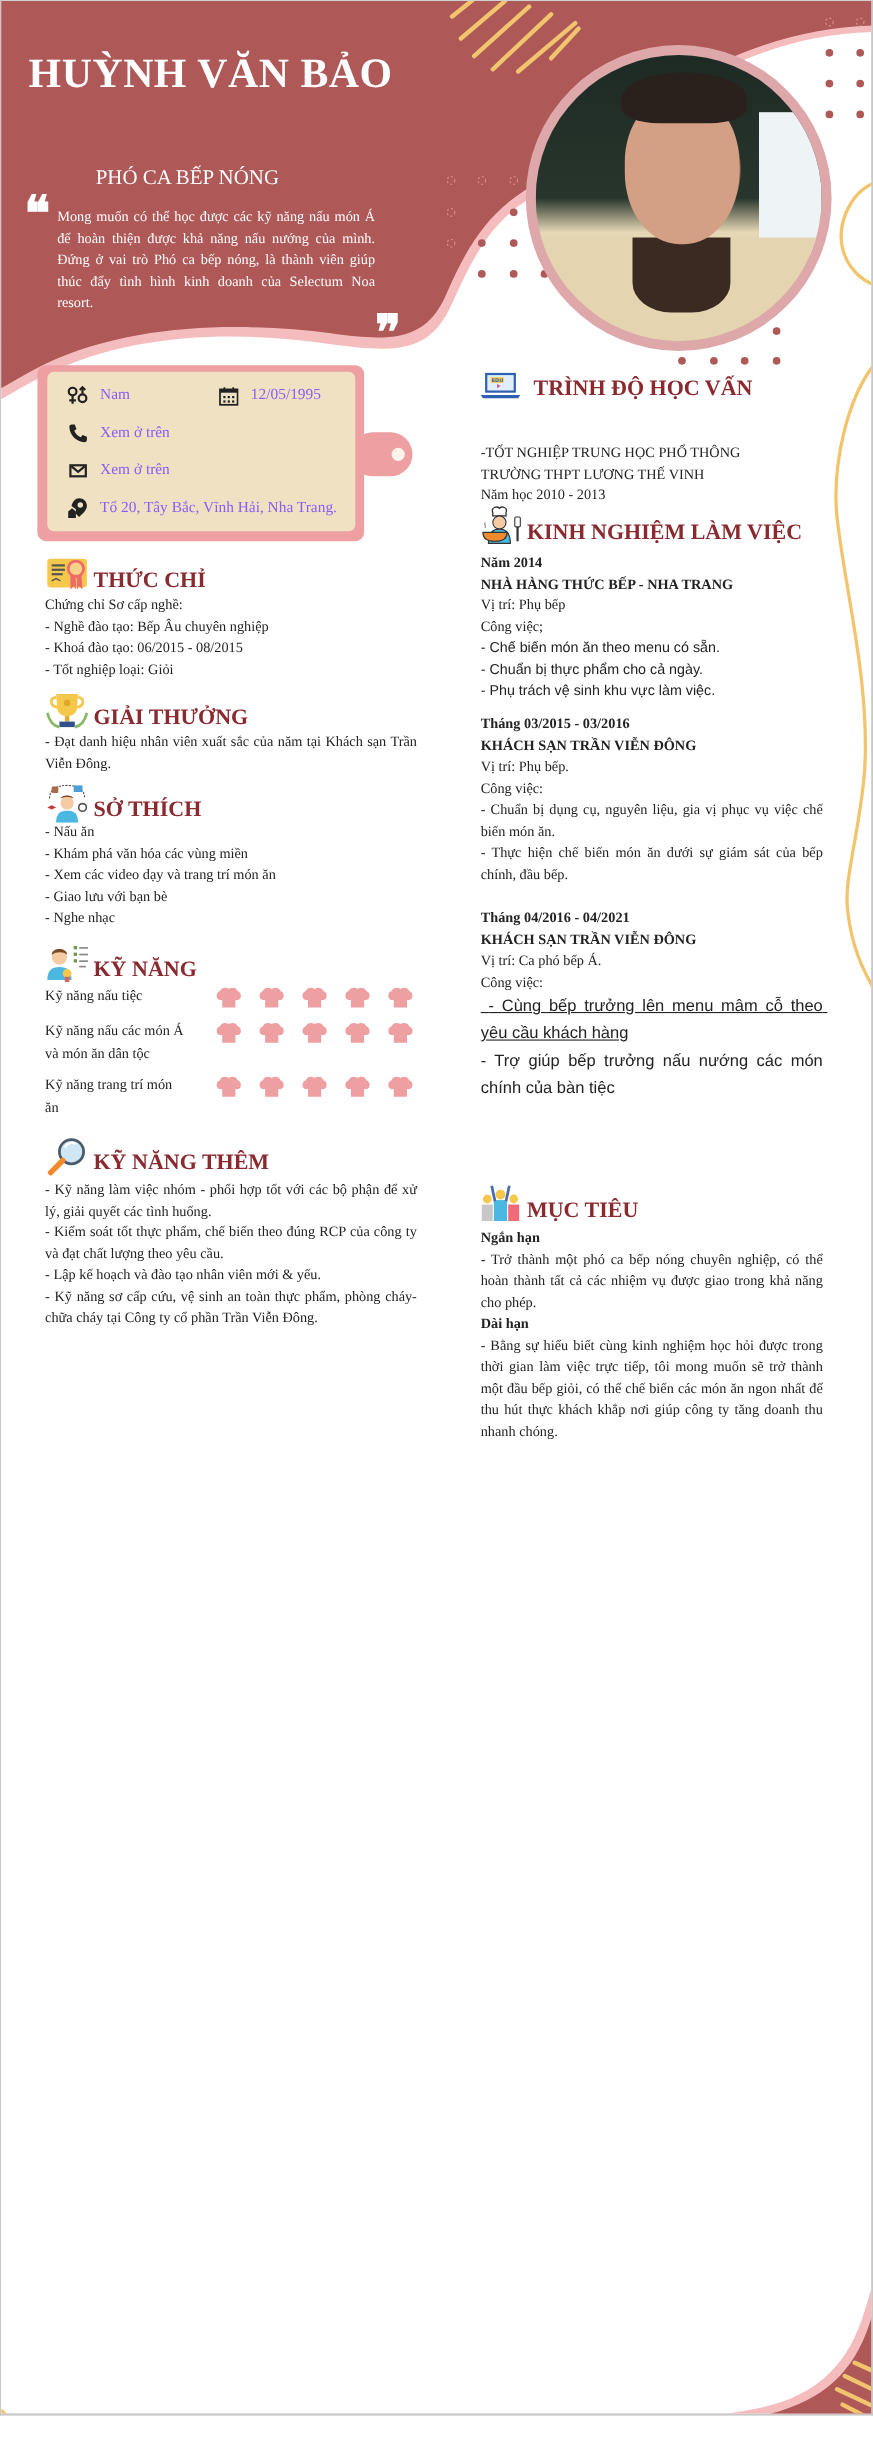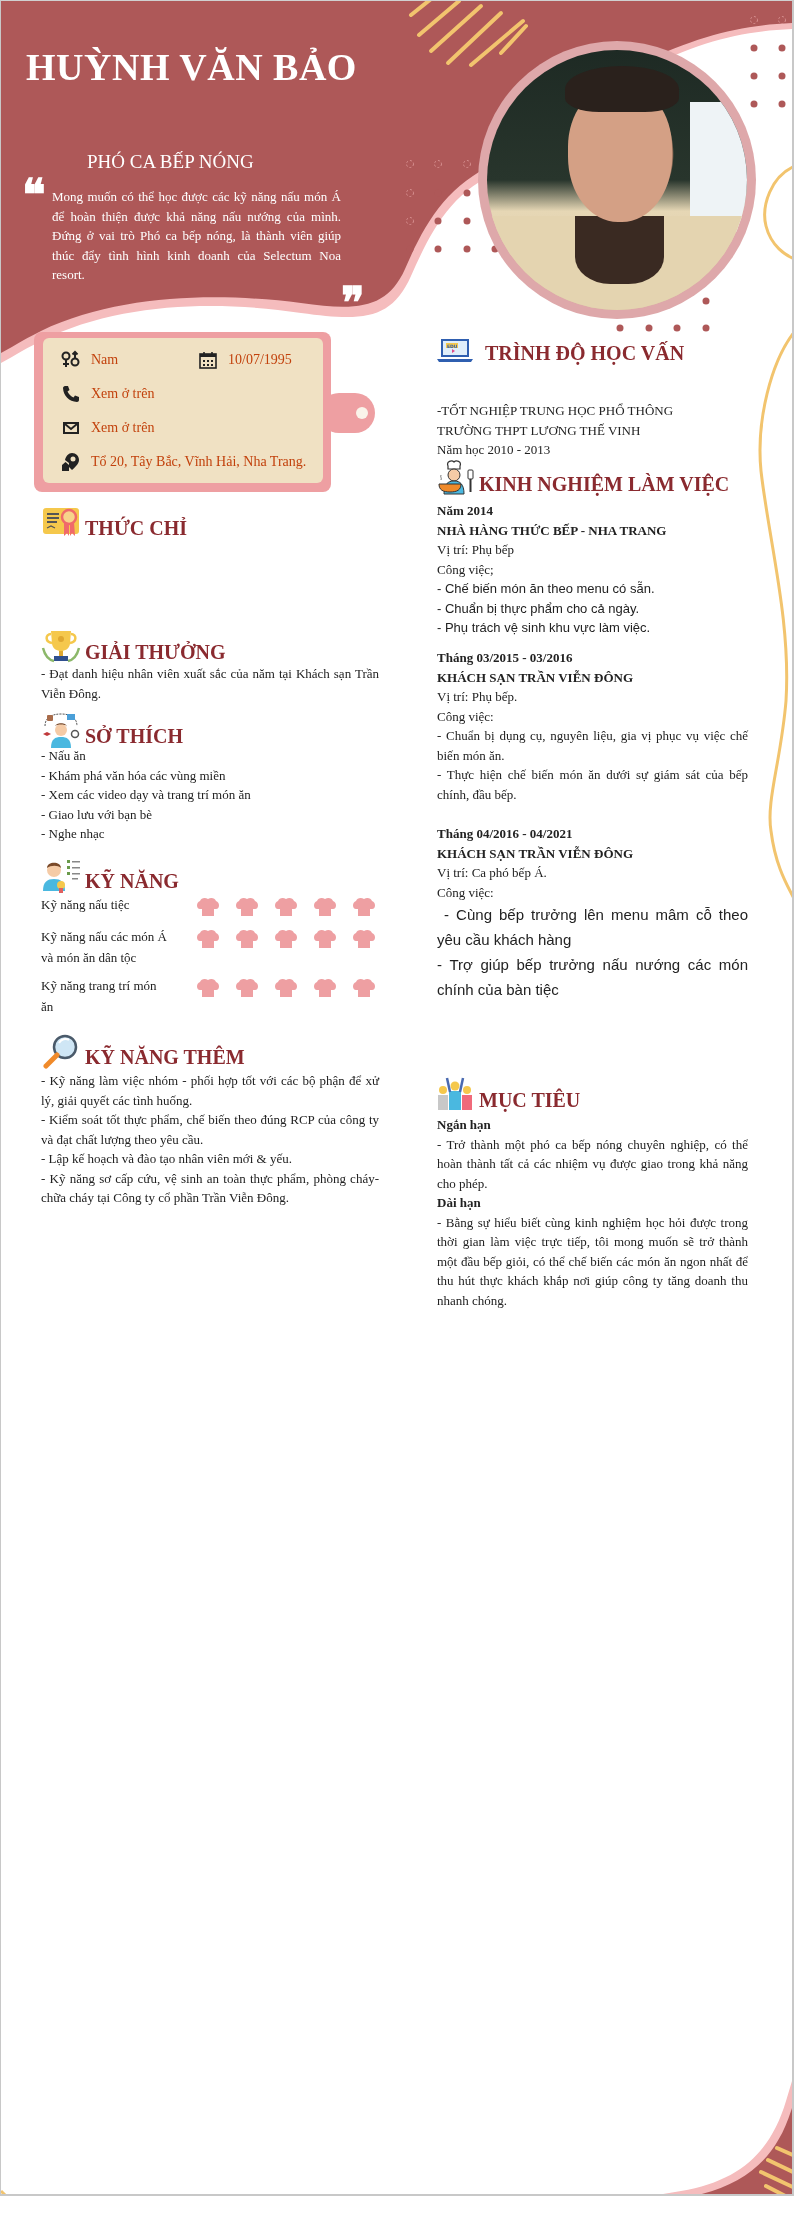--- a/index.html
+++ b/index.html
@@ -20,21 +20,21 @@
   .photo-inner .hair { position:absolute; left:30%; top:6%; width:44%; height:18%; background:#2a211c; border-radius:50% 50% 30% 30%; }
   .photo-inner .face { position:absolute; left:31%; top:14%; width:40%; height:52%; background:#d4a085; border-radius:45% 45% 48% 48%; }
   .photo-inner .jacket { position:absolute; left:0; top:64%; width:100%; height:40%; background:#e4d4b0; }
   .photo-inner .collar { position:absolute; left:34%; top:64%; width:34%; height:26%; background:#3a2a22; border-radius: 0 0 40% 40%; }
   .photo-inner .wall { position:absolute; right:0; top:20%; width:22%; height:50%; background:#eef3f6; }
 
   .contact { position: absolute; left: 33px; top: 331px; width: 297px; height: 160px; background: #ee9fa2; border-radius: 8px; }
   .contact-handle { position: absolute; left: 318px; top: 392px; width: 56px; height: 40px; background: #ee9fa2; border-radius: 20px; }
   .contact-hole { position: absolute; left: 355px; top: 406px; width: 12px; height: 12px; background: #faf4ea; border-radius: 50%; }
   .contact-inner { position: absolute; left: 42px; top: 337px; width: 280px; height: 145px; background: #f0e1c3; border-radius: 6px; }
-  .c-row { position: absolute; font-size: 14px; color: #c2410c; display: flex; align-items: center; justify-content: space-between; }
+  .c-row { position: absolute; font-size: 14px; color: #8b5cf6; display: flex; align-items: center; justify-content: space-between; }
   .c-ico { width: 20px; height: 20px; margin-right: 10px; display: inline-flex; align-items: center; justify-content: center; }
 
   .sec-title { position: absolute; font-size: 20px; font-weight: bold; color: #8a2a2f; font-family: "Liberation Serif", serif; display: flex; align-items: flex-end; }
   .sec-title .ico { width: 40px; height: 36px; margin-right: 4px; }
   .text-l { position: absolute; left: 40px; width: 338px; font-size: 13px; line-height: 19.5px; color: #222; }
   .text-l .ln { display: block; }
   .just { text-align: justify; }
   .text-r { position: absolute; left: 436px; width: 311px; font-size: 13px; line-height: 19.5px; color: #222; }
   .text-r .ln { display: block; }
   .b { font-weight: bold; }
@@ -160,21 +160,21 @@
           <g fill="#222">
             <rect x="4" y="9" width="2" height="2"></rect>
             <rect x="8" y="9" width="2" height="2"></rect>
             <rect x="12" y="9" width="2" height="2"></rect>
             <rect x="4" y="13" width="2" height="2"></rect>
             <rect x="8" y="13" width="2" height="2"></rect>
             <rect x="12" y="13" width="2" height="2"></rect>
           </g>
         </svg>
     </span>
-    <span>10/07/1995</span>
+    <span>12/05/1995</span>
   </div>
   <div class="c-row" style="left:60px; top:383px;">
     <span class="c-ico">
       <svg width="18" height="18" viewBox="0 0 18 18">
           <path d="M3,1 L6,1 L7.5,5 L5.5,6.5 C6.5,9 9,11.5 11.5,12.5 L13,10.5 L17,12 L17,15 C17,16 16,17 15,17 C7,16.5 1.5,11 1,3 C1,2 2,1 3,1 Z" fill="#222"></path>
         </svg>
     </span>
     <span>Xem ở trên</span>
   </div>
   <div class="c-row" style="left:60px; top:417px;">
@@ -205,20 +205,26 @@
           <rect x="6" y="9" width="12" height="2" fill="#555"></rect>
           <rect x="6" y="13" width="12" height="2" fill="#555"></rect>
           <rect x="6" y="17" width="10" height="2" fill="#555"></rect>
           <path d="M6,24 L10,22 L14,24" fill="none" stroke="#555" stroke-width="1.2"></path>
           <circle cx="28" cy="13" r="7" fill="#f7d38a" stroke="#f06a6a" stroke-width="2.5"></circle>
           <path d="M23,18 L23,32 L26,29 L28,32 L28,19 Z" fill="#f06a6a"></path>
           <path d="M29,19 L29,32 L31,29 L34,32 L33,18 Z" fill="#f06a6a"></path>
         </svg>
     </span>
     <span>THỨC CHỈ</span>
+  </div>
+  <div class="text-l" style="top:539px;">
+    <span class="ln">Chứng chỉ Sơ cấp nghề:</span>
+    <span class="ln">- Nghề đào tạo: Bếp Âu chuyên nghiệp</span>
+    <span class="ln">- Khoá đào tạo: 06/2015 - 08/2015</span>
+    <span class="ln">- Tốt nghiệp loại: Giỏi</span>
   </div>
 
   <div class="sec-title" style="left:40px; top:627px;">
     <span class="ico">
       <svg width="40" height="36" viewBox="0 0 40 36">
           <path d="M10,3 L30,3 L29,16 C28,21 24,23 20,23 C16,23 12,21 11,16 Z" fill="#f5c84c"></path>
           <path d="M10,6 C4,6 4,14 11,15" fill="none" stroke="#f5c84c" stroke-width="2.5"></path>
           <path d="M30,6 C36,6 36,14 29,15" fill="none" stroke="#f5c84c" stroke-width="2.5"></path>
           <circle cx="20" cy="11" r="3" fill="#e0a830"></circle>
           <rect x="18" y="23" width="4" height="5" fill="#e0a830"></rect>
@@ -407,21 +413,21 @@
     <span class="ln">Công việc:</span>
     <span class="ln">- Chuẩn bị dụng cụ, nguyên liệu, gia vị phục vụ việc chế biến món ăn.</span>
     <span class="ln">- Thực hiện chế biến món ăn dưới sự giám sát của bếp chính, đầu bếp.</span>
   </div>
 
   <div class="text-r" style="top:823px;">
     <span class="ln b">Tháng 04/2016 - 04/2021</span>
     <span class="ln b">KHÁCH SẠN TRẦN VIỄN ĐÔNG</span>
     <span class="ln">Vị trí: Ca phó bếp Á.</span>
     <span class="ln">Công việc:</span>
-    <span class="ln sans-lg" style="white-space:pre-wrap;"> - Cùng bếp trưởng lên menu mâm cỗ theo yêu cầu khách hàng</span>
+    <span class="ln sans-lg" style="white-space:pre-wrap;text-decoration:underline;"> - Cùng bếp trưởng lên menu mâm cỗ theo yêu cầu khách hàng</span>
     <span class="ln sans-lg">- Trợ giúp bếp trưởng nấu nướng các món chính của bàn tiệc</span>
   </div>
 
   <div class="sec-title" style="left:436px; top:1075px;">
     <span class="ico" style="width:36px; height:36px; margin-right:6px;">
       <svg width="36" height="36" viewBox="0 0 36 36">
           <circle cx="6" cy="14" r="4" fill="#f5c84c"></circle>
           <rect x="1" y="19" width="10" height="15" fill="#c8c8c8"></rect>
           <circle cx="30" cy="14" r="4" fill="#f5c84c"></circle>
           <rect x="25" y="19" width="10" height="15" fill="#f06a7a"></rect>

